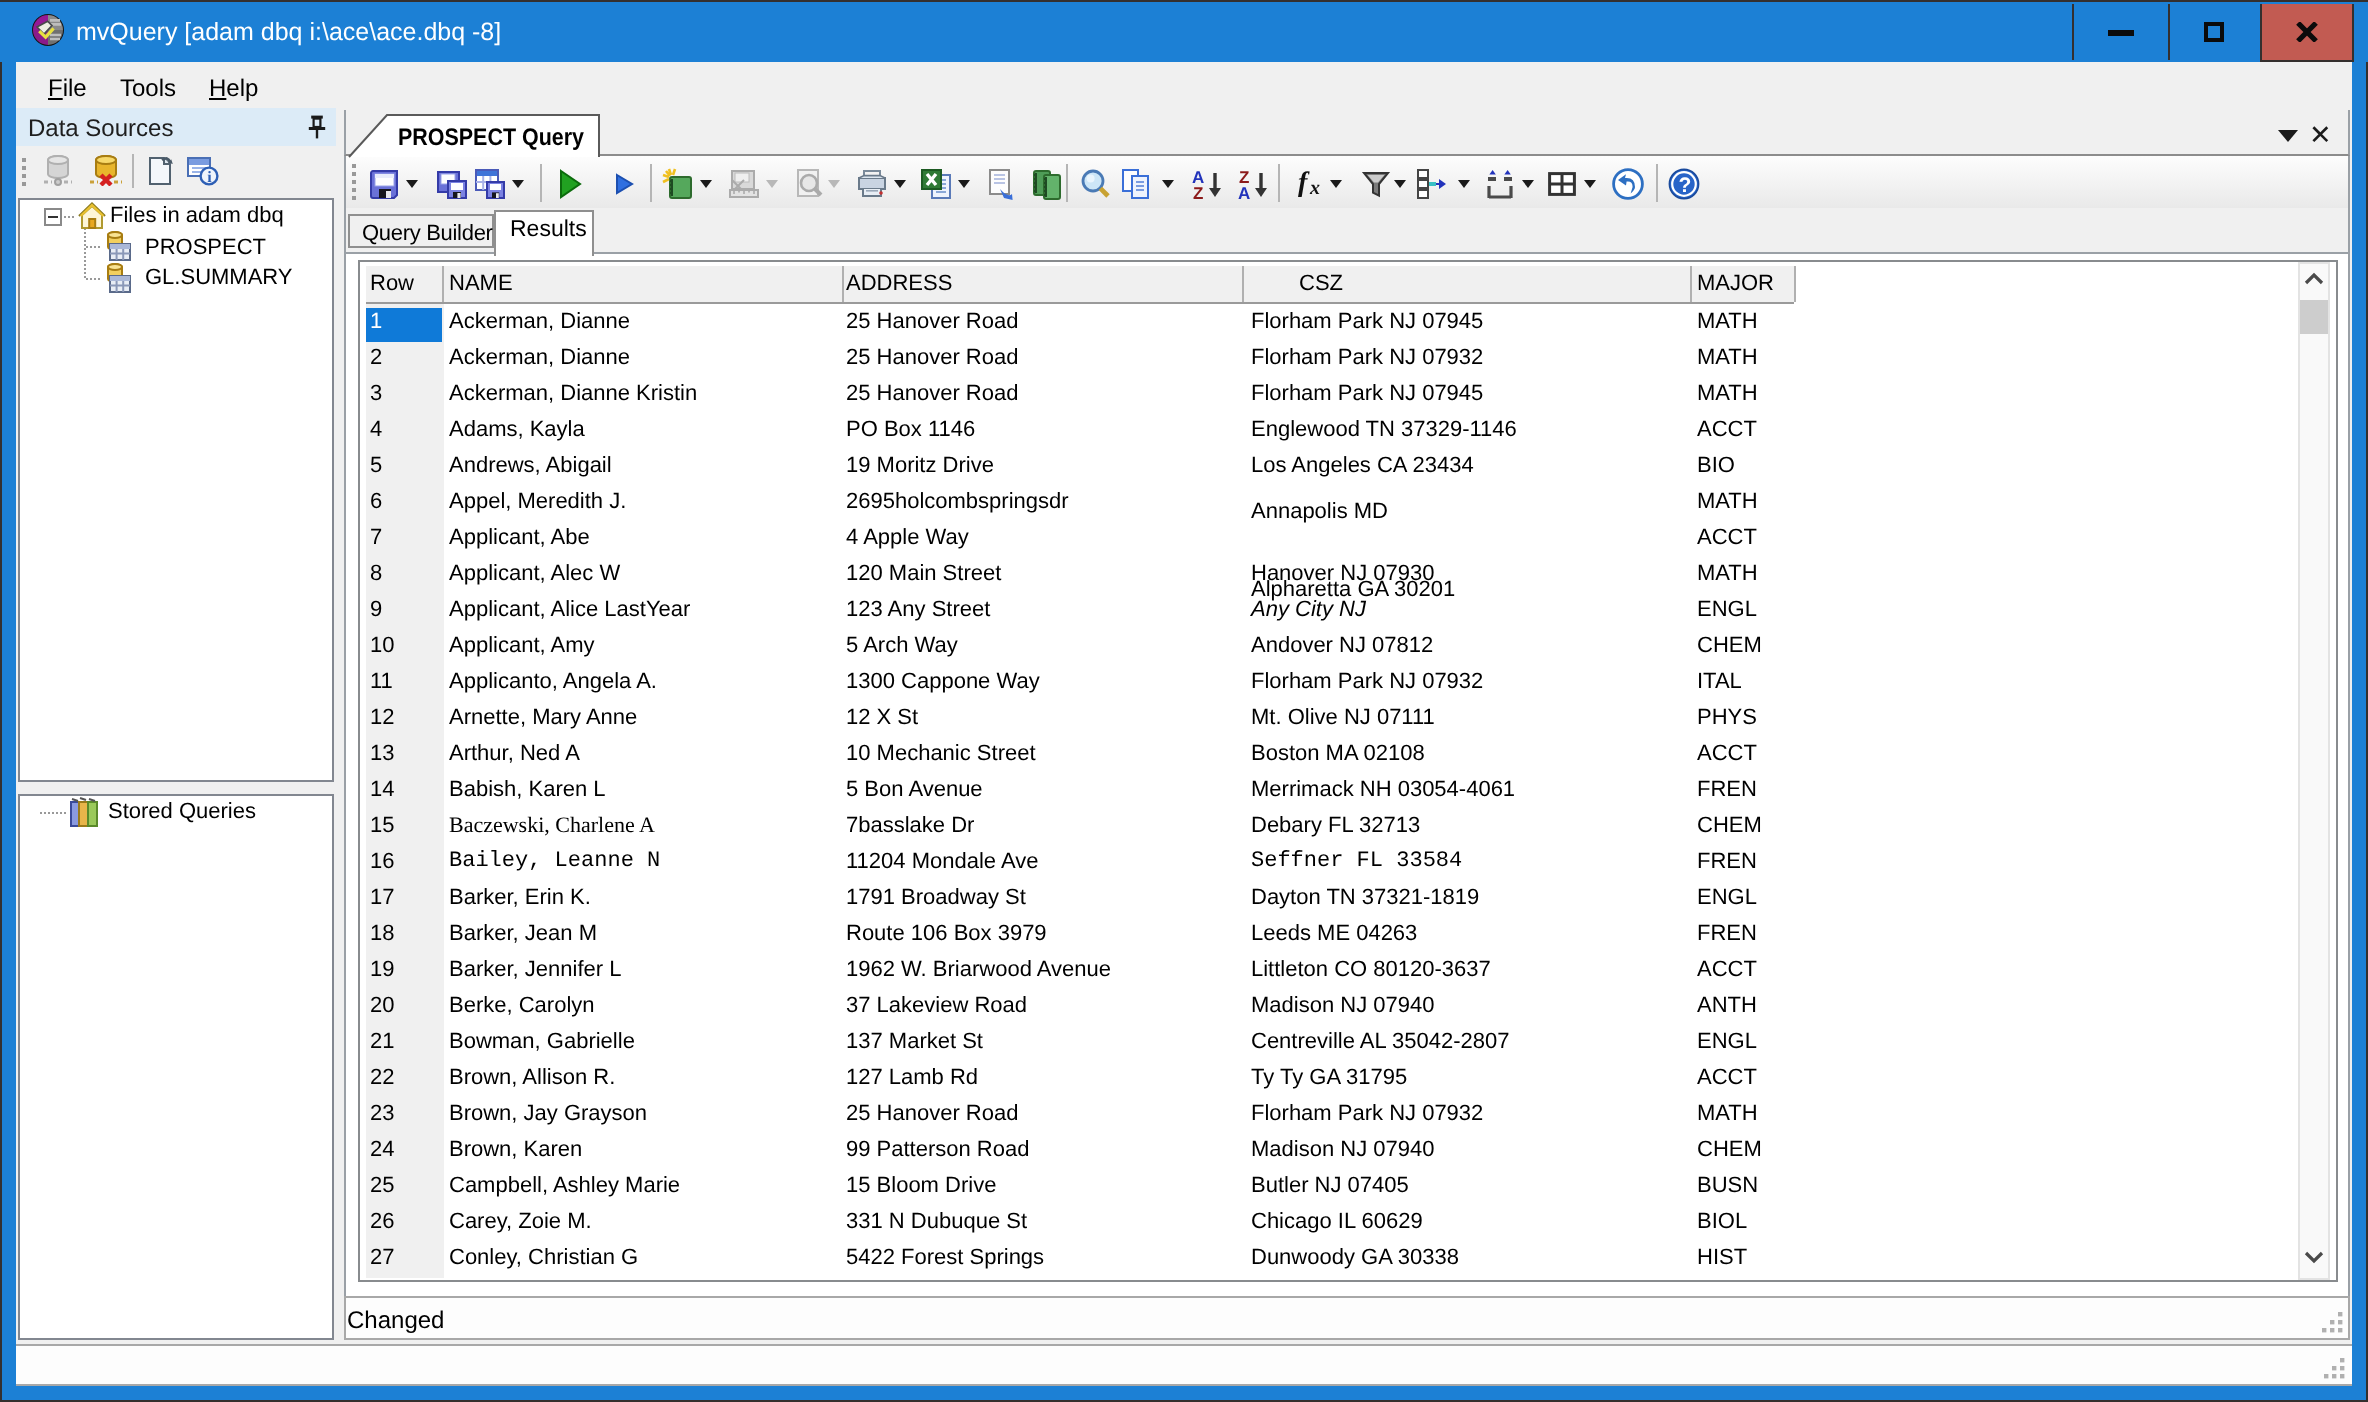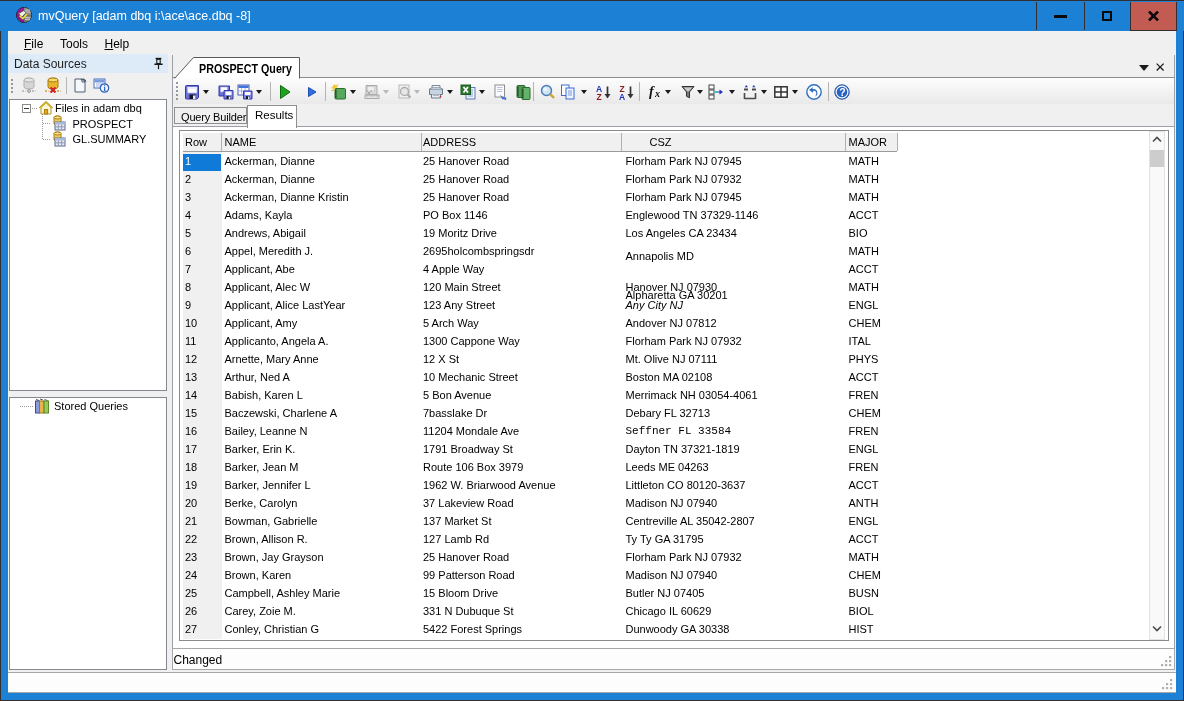--- a/index.html
+++ b/index.html
@@ -203,26 +203,26 @@
 <div class="gtxt" style="left:224.5px;top:371.0px;">Arthur, Ned A</div>
 <div class="gtxt" style="left:423px;top:371.0px;">10 Mechanic Street</div>
 <div class="gtxt" style="left:625.5px;top:371.0px;">Boston MA 02108</div>
 <div class="gtxt" style="left:848.5px;top:371.0px;">ACCT</div>
 <div class="gtxt" style="left:185px;top:389.0px;color:#000;">14</div>
 <div class="gtxt" style="left:224.5px;top:389.0px;">Babish, Karen L</div>
 <div class="gtxt" style="left:423px;top:389.0px;">5 Bon Avenue</div>
 <div class="gtxt" style="left:625.5px;top:389.0px;">Merrimack NH 03054-4061</div>
 <div class="gtxt" style="left:848.5px;top:389.0px;">FREN</div>
 <div class="gtxt" style="left:185px;top:407.0px;color:#000;">15</div>
-<div class="gtxt" style="left:224.5px;top:407.0px;">Baczewski, Charlene A</div>
+<div class="gtxt" style="left:224.5px;top:407.0px;font-family:Liberation Serif, serif;">Baczewski, Charlene A</div>
 <div class="gtxt" style="left:423px;top:407.0px;">7basslake Dr</div>
 <div class="gtxt" style="left:625.5px;top:407.0px;">Debary FL 32713</div>
 <div class="gtxt" style="left:848.5px;top:407.0px;">CHEM</div>
 <div class="gtxt" style="left:185px;top:425.0px;color:#000;">16</div>
-<div class="gtxt" style="left:224.5px;top:425.0px;">Bailey, Leanne N</div>
+<div class="gtxt" style="left:224.5px;top:425.0px;font-family:Liberation Mono, monospace;">Bailey, Leanne N</div>
 <div class="gtxt" style="left:423px;top:425.0px;">11204 Mondale Ave</div>
 <div class="gtxt" style="left:625.5px;top:425.0px;font-family:Liberation Mono, monospace;">Seffner FL 33584</div>
 <div class="gtxt" style="left:848.5px;top:425.0px;">FREN</div>
 <div class="gtxt" style="left:185px;top:443.0px;color:#000;">17</div>
 <div class="gtxt" style="left:224.5px;top:443.0px;">Barker, Erin K.</div>
 <div class="gtxt" style="left:423px;top:443.0px;">1791 Broadway St</div>
 <div class="gtxt" style="left:625.5px;top:443.0px;">Dayton TN 37321-1819</div>
 <div class="gtxt" style="left:848.5px;top:443.0px;">ENGL</div>
 <div class="gtxt" style="left:185px;top:461.0px;color:#000;">18</div>
 <div class="gtxt" style="left:224.5px;top:461.0px;">Barker, Jean M</div>

